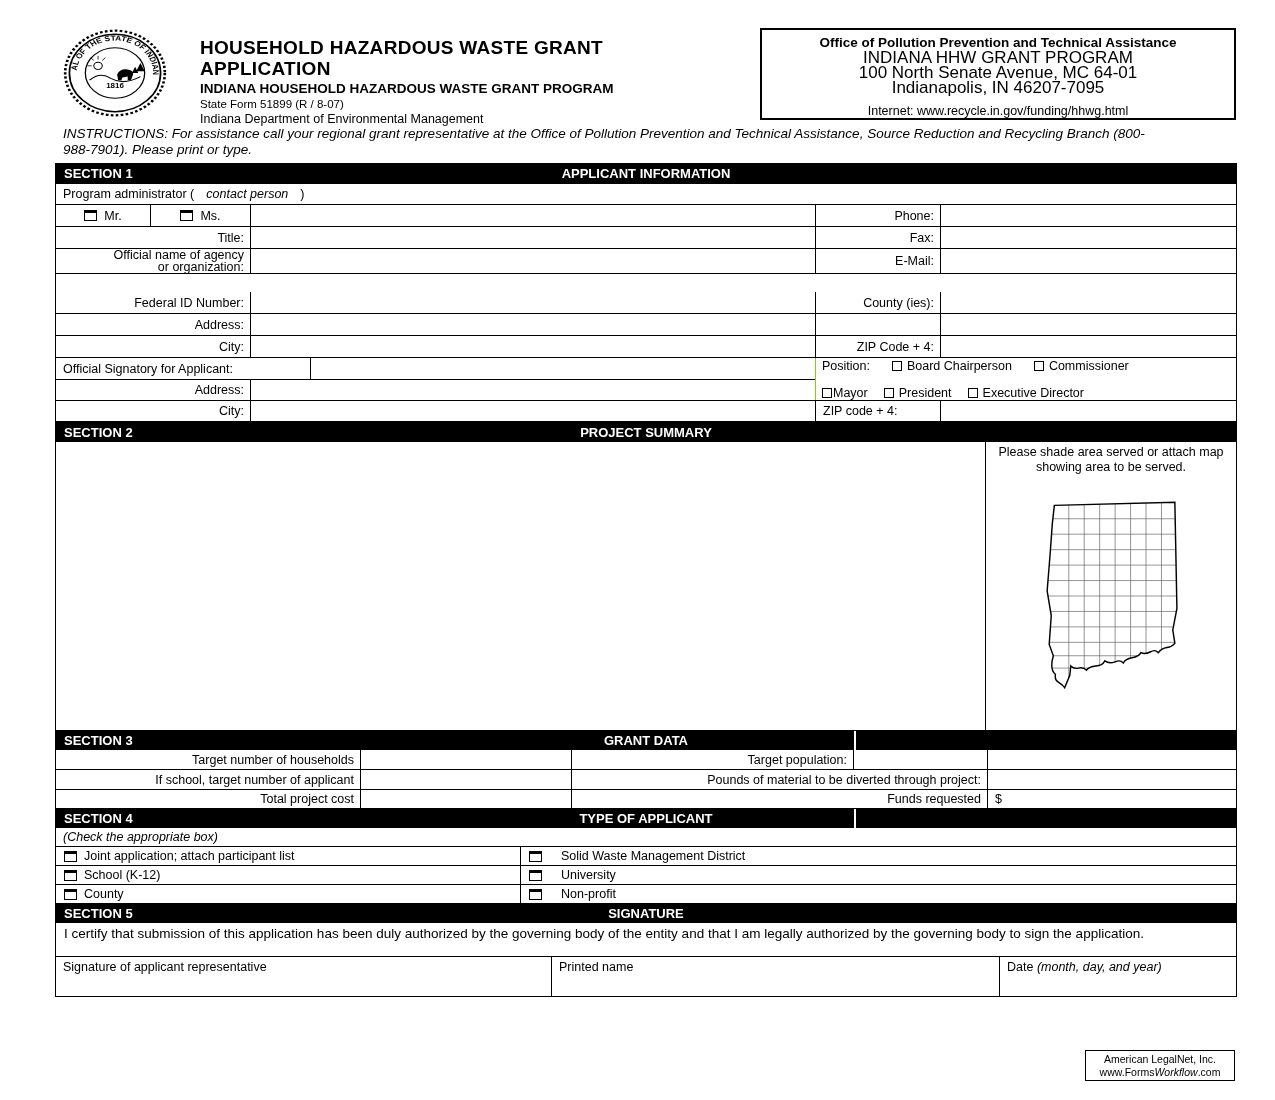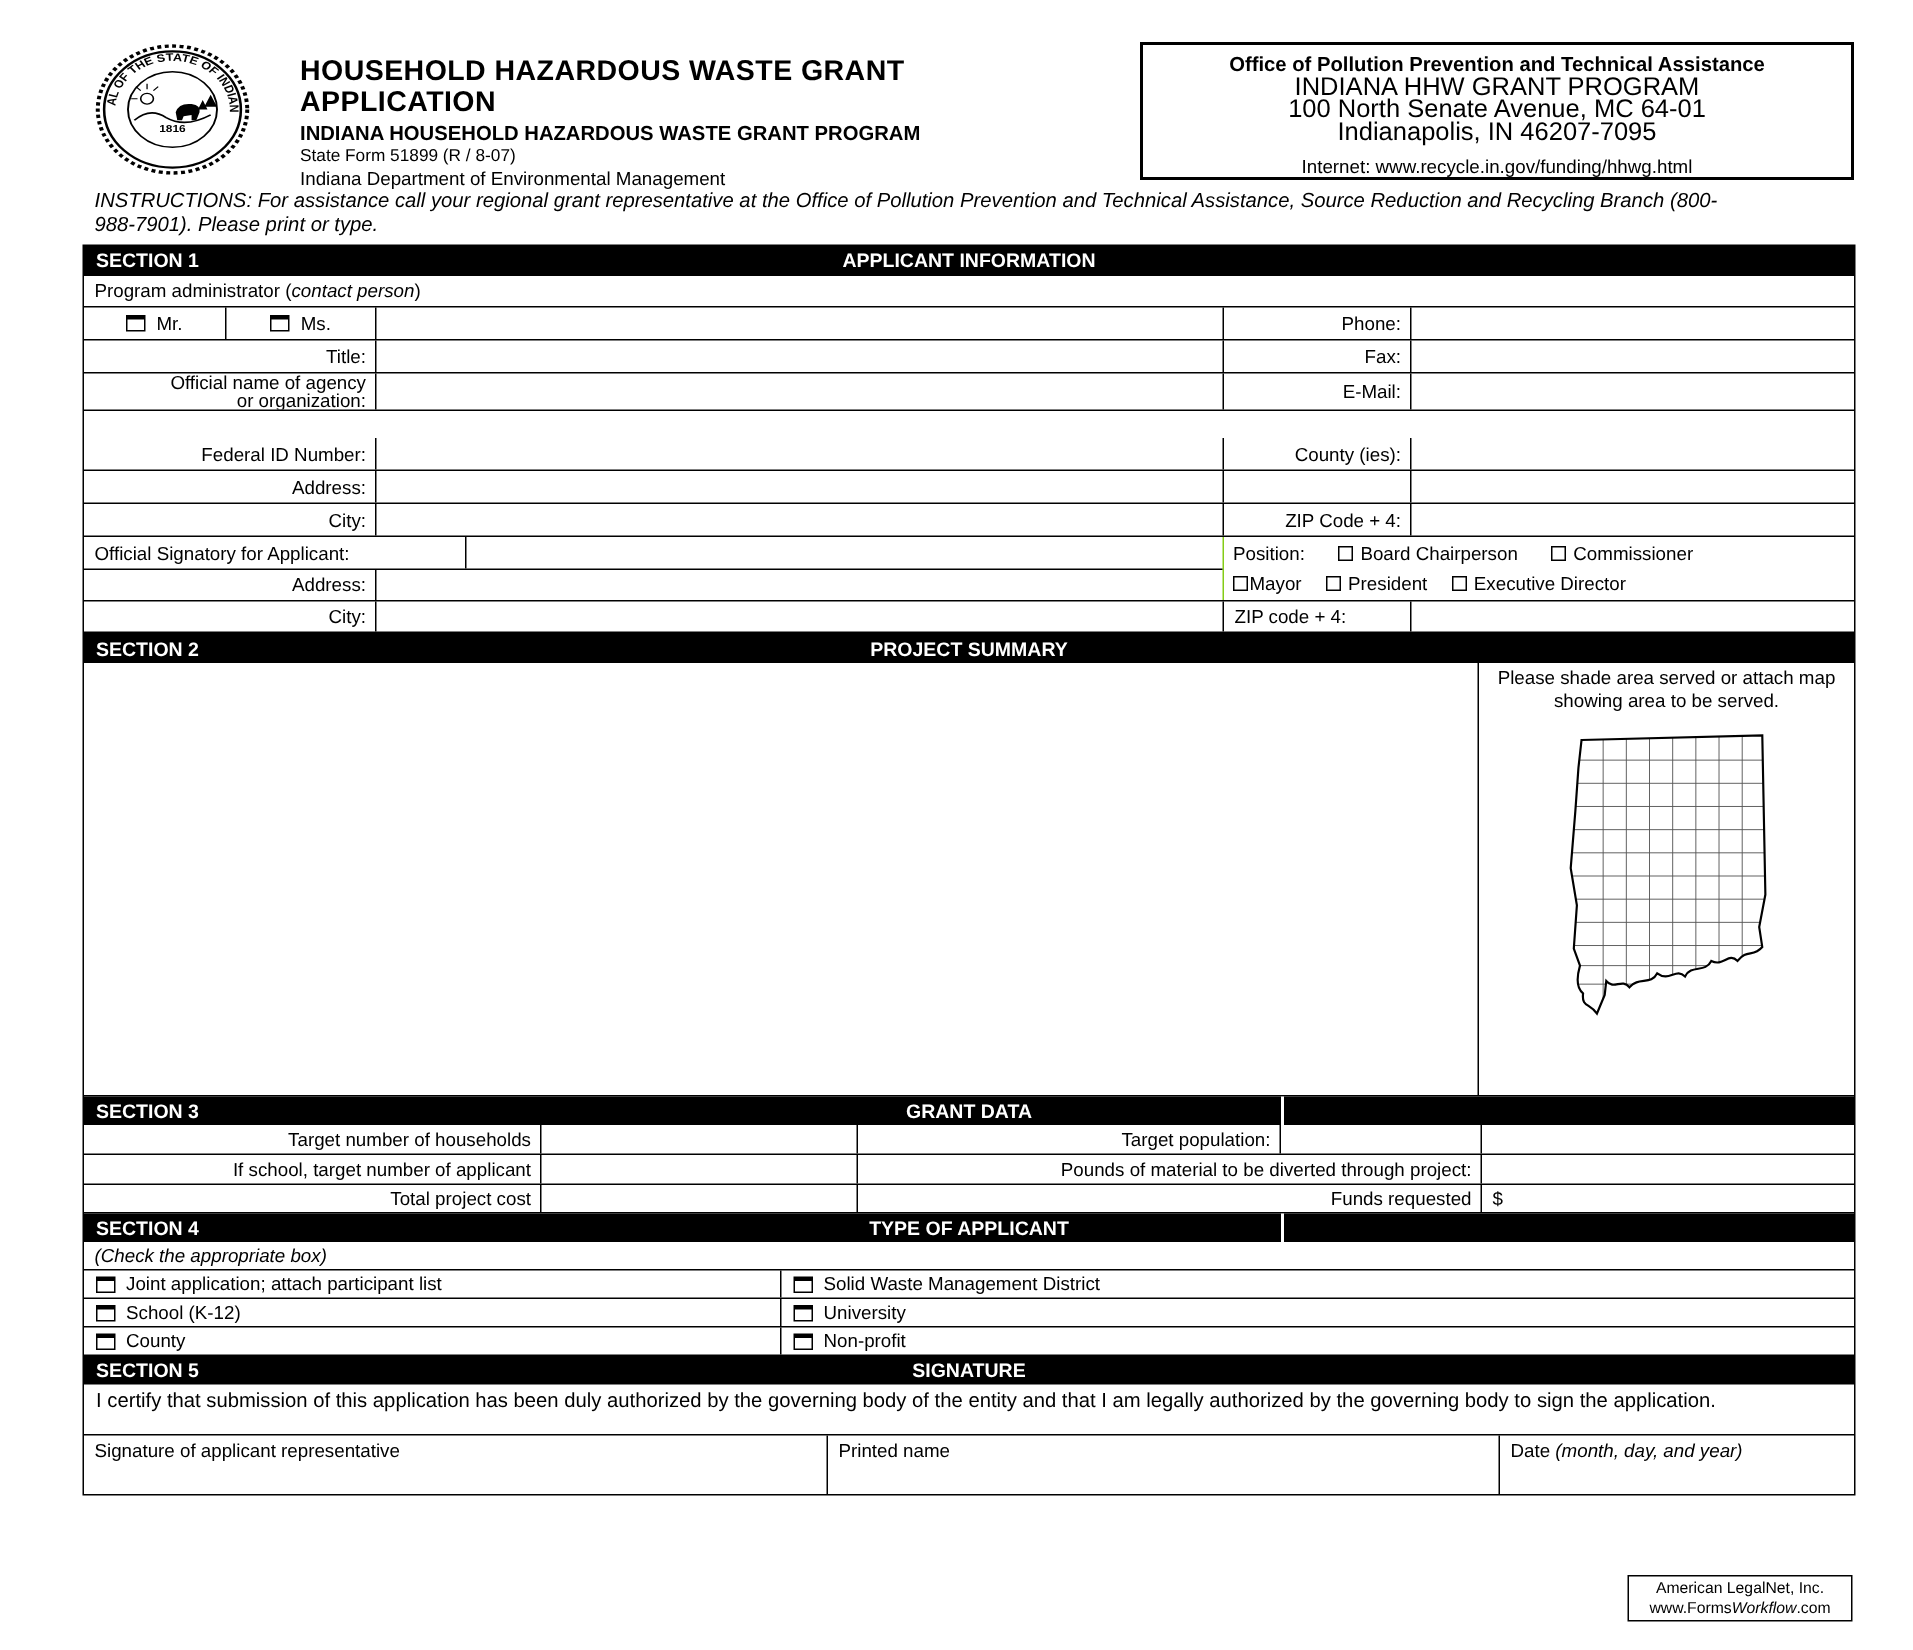--- a/index.html
+++ b/index.html
@@ -27,21 +27,21 @@
 
   #instructions{left:63px;top:126px;width:1095px;font-size:13.5px;font-style:italic;line-height:16px;}
 
   
   #form{left:55px;top:163px;width:1180px;border-left:1.5px solid #000;border-right:1.5px solid #000;}
   .row{display:flex;box-sizing:border-box;border-bottom:1px solid #000;align-items:stretch;}
   .c{box-sizing:border-box;border-right:1px solid #000;display:flex;align-items:center;font-size:12.5px;overflow:hidden;}
   .c.last{border-right:none;}
   .lab{justify-content:flex-end;text-align:right;padding-right:6px;}
   .labL{justify-content:flex-start;padding-left:7px;}
-  .fill{flex:1;}
+  .fill{flex:1;gap:12px;}
   .secbar{background:#000;color:#fff;position:relative;display:flex;align-items:center;border-bottom:none;}
   .secbar .sl{font-weight:bold;font-size:13px;padding-left:8px;position:relative;z-index:2;}
   .secbar .sc{position:absolute;left:0;right:0;text-align:center;font-weight:bold;font-size:13px;z-index:1;}
   .secbar .wdiv{position:absolute;top:0;bottom:0;width:2px;background:#fff;z-index:3;}
 
   .cbx{display:inline-block;width:11px;height:7px;border:1.6px solid #000;border-top-width:3.5px;margin-right:7px;flex:none;}
   .cbs{display:inline-block;width:10px;height:10px;border:1.4px solid #000;box-sizing:border-box;flex:none;margin-right:5px;vertical-align:-1px;}
 
   .two-line{line-height:12px;font-size:12.5px;}
 

